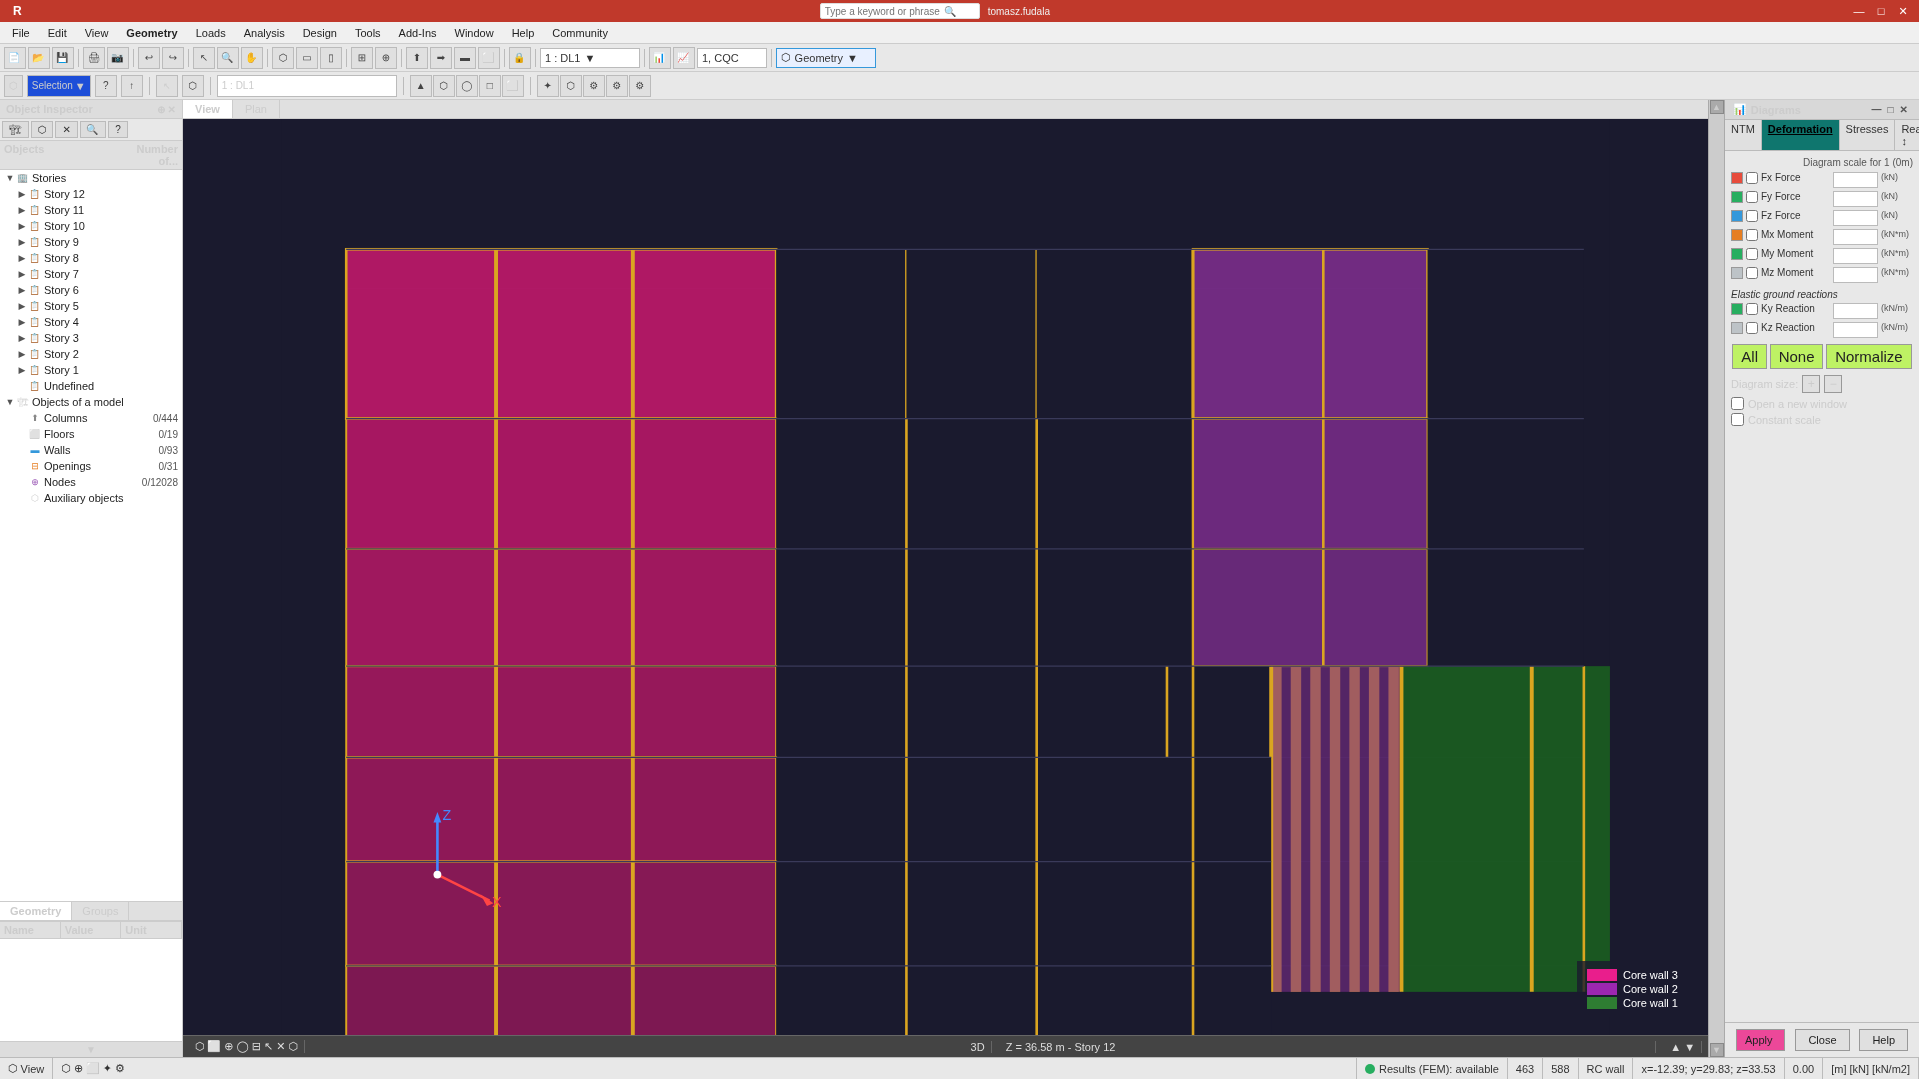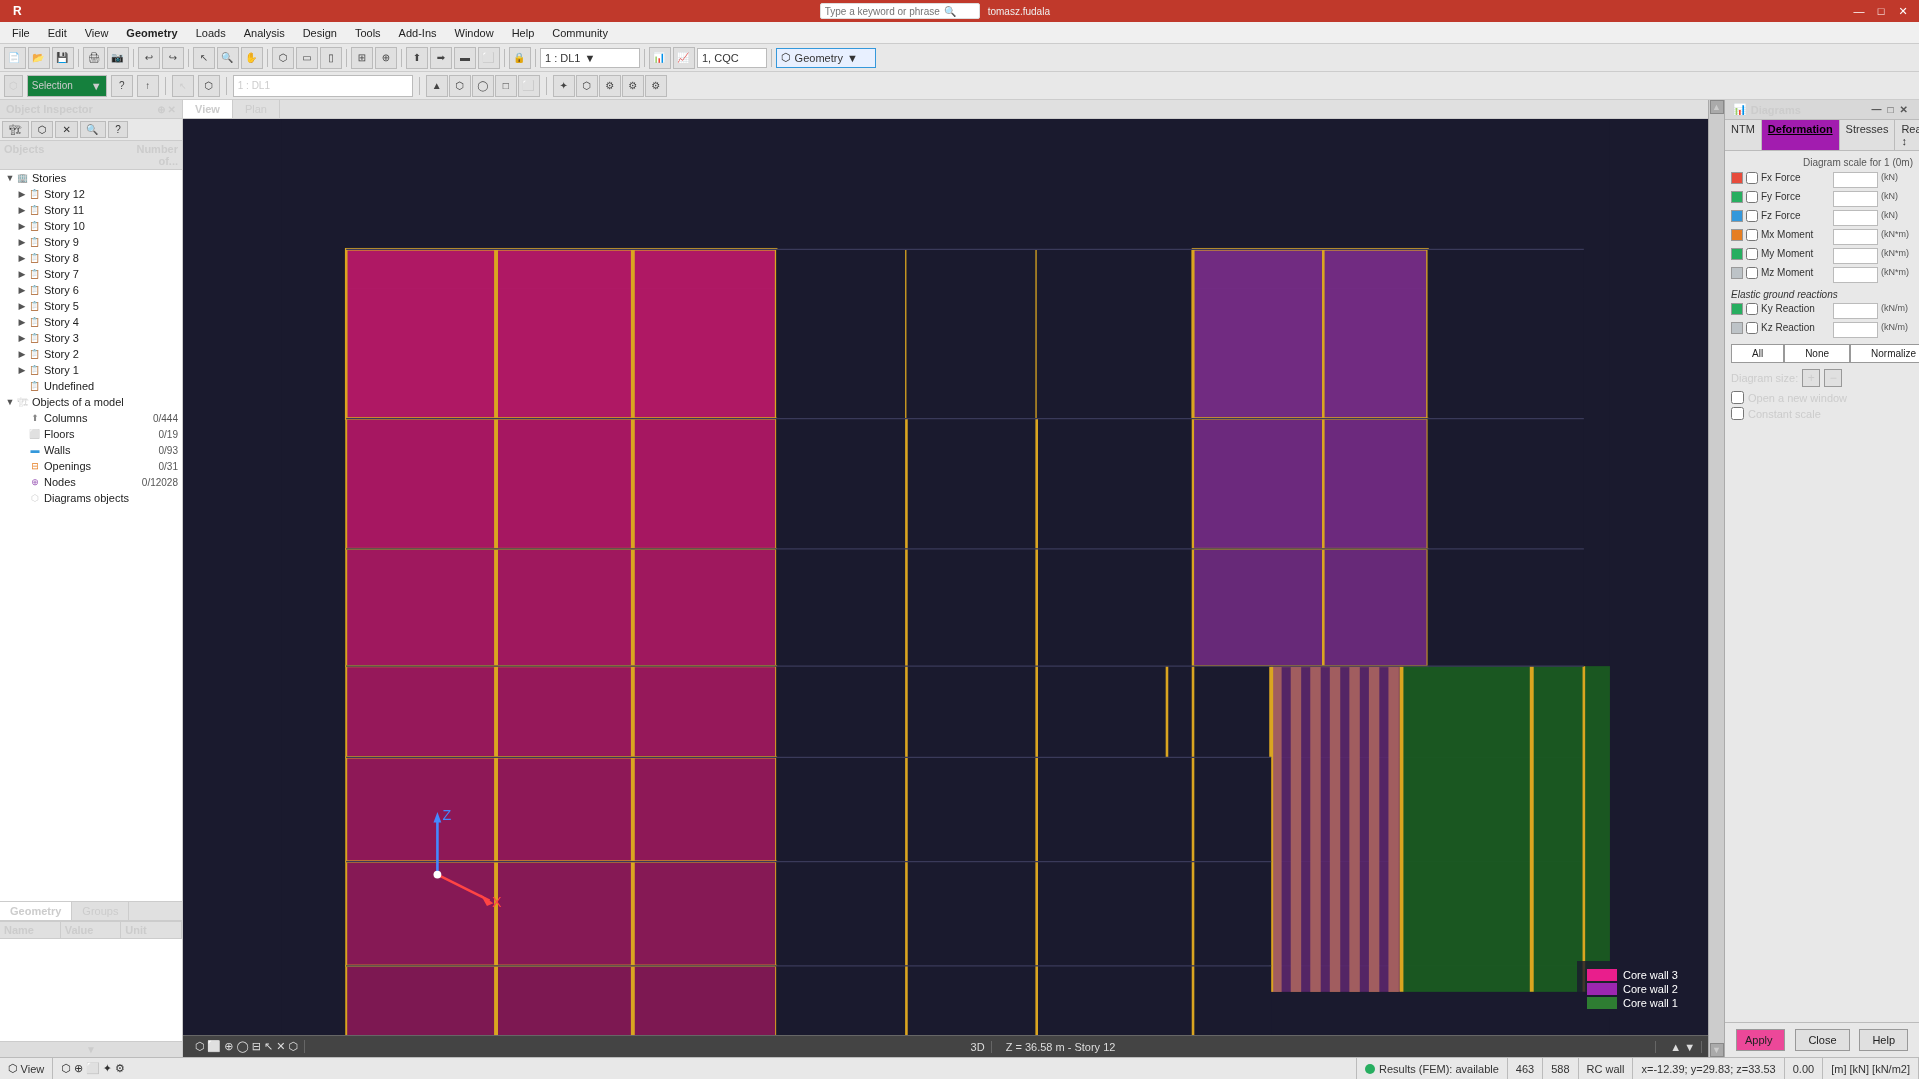--- a/index.html
+++ b/index.html
@@ -217,21 +217,21 @@
     }
     .panel-win-btn { cursor: pointer; font-size: 10px; color: #555; padding: 0 3px; }
 
     #diagrams-tabs {
       display: flex;
       background: #e0e0e0;
       border-bottom: 1px solid #bbb;
       font-size: 10px;
     }
     .diag-tab { padding: 3px 6px; cursor: pointer; border-right: 1px solid #bbb; color: #333; }
-    .diag-tab.active { background: #a21caf; font-weight: bold; color: #000; text-decoration: underline; }
+    .diag-tab.active { background: #0f766e; font-weight: bold; color: #000; text-decoration: underline; }
 
     #diagrams-content { padding: 6px; flex: 1; overflow-y: auto; }
 
     .diag-scale-label {
       font-size: 10px; color: #555;
       text-align: right;
       margin-bottom: 4px;
     }
     .diag-row {
       display: flex;
@@ -252,25 +252,25 @@
     .diag-unit { font-size: 9px; color: #555; width: 32px; }
 
     .diag-section-label { font-size: 10px; color: #333; font-style: italic; margin: 6px 0 3px 0; }
 
     .diag-buttons {
       display: flex;
       justify-content: space-around;
       margin: 6px 0;
     }
     .diag-btn {
-      padding: 3px 20px;
-      background: #ffffff;
+      padding: 3px 8px;
+      background: #bef264;
       border: 1px solid #999;
       cursor: pointer;
-      font-size: 10px;
+      font-size: 15px;
       color: #222;
     }
 
     .diag-size-row {
       display: flex;
       align-items: center;
       gap: 4px;
       margin: 4px 0;
       font-size: 10px;
     }
@@ -410,21 +410,21 @@
     <span>⬡</span>
     <span>Geometry</span>
     <span>▼</span>
   </div>
 </div>
 
 <div id="toolbar2">
   <div style="background:#ddd;border:1px solid #bbb;display:flex;align-items:center;gap:2px;padding:0 4px;height:22px;">
     <span style="font-size:10px;">⬡</span>
   </div>
-  <div style="width:80px;height:22px;background:#15803d;border:1px solid #bbb;display:flex;align-items:center;padding:0 4px;">
+  <div style="width:64px;height:22px;background:#1d4ed8;border:1px solid #bbb;display:flex;align-items:center;padding:0 4px;">
     <span style="font-size:10px;flex:1;">Selection</span>
     <span>▼</span>
   </div>
   <div class="tb-btn">?</div>
   <div class="tb-btn">↑</div>
   <div class="tb-sep"></div>
   <div style="width:22px;height:22px;background:#e0e0e0;border:1px solid #bbb;display:flex;align-items:center;justify-content:center;">
     <span style="font-size:9px;">↖</span>
   </div>
   <div class="tb-btn">⬡</div>
@@ -600,21 +600,21 @@
         <span class="indent" style="width:16px;"></span>
         <span class="expander" style="width:12px;"></span>
         <span class="icon" style="color:#9b59b6;">⊕</span>
         <span class="label">Nodes</span>
         <span class="count">0/12028</span>
       </div>
       <div class="tree-node">
         <span class="indent" style="width:16px;"></span>
         <span class="expander" style="width:12px;"></span>
         <span class="icon">⬡</span>
-        <span class="label">Diagrams objects</span>
+        <span class="label">Auxiliary objects</span>
       </div>
     </div>
 
     <div id="bottom-tabs">
       <div class="bottom-tab active">Geometry</div>
       <div class="bottom-tab">Groups</div>
     </div>
 
     <div id="props-area">
       <div class="props-header">

